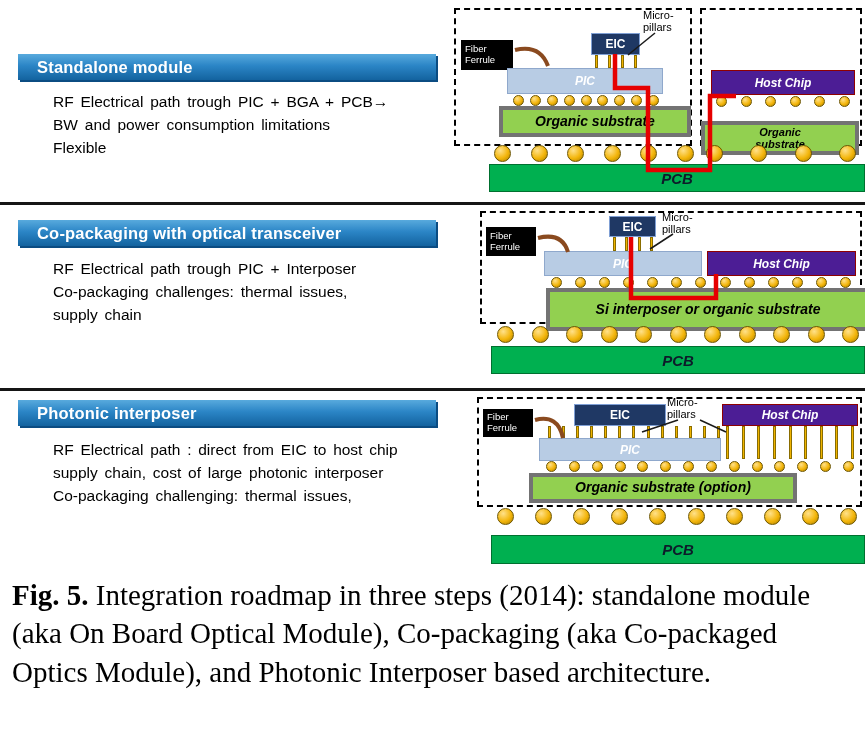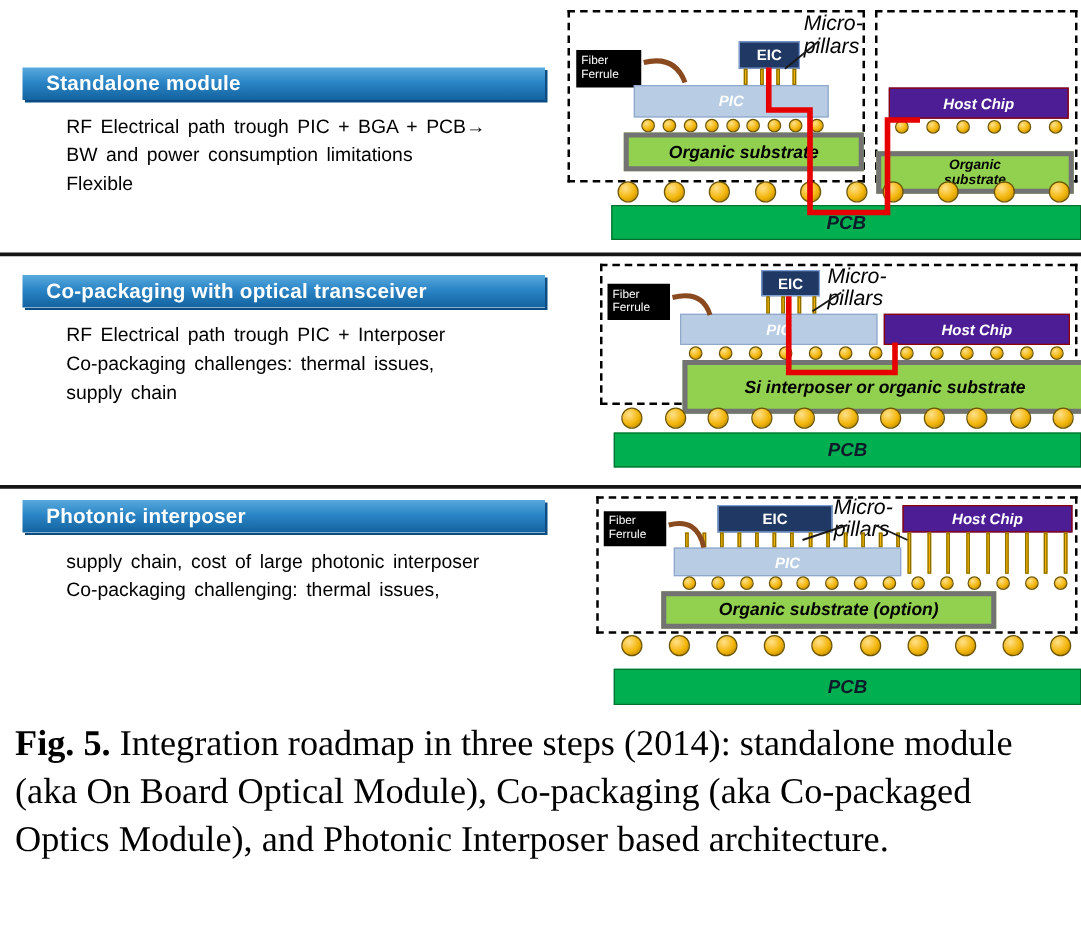--- a/index.html
+++ b/index.html
@@ -25,21 +25,21 @@
              text-align:center;line-height:1.1;box-sizing:border-box;}
   .pcb{position:absolute;background:#00b050;border:1px solid #00702f;display:flex;align-items:center;
        justify-content:center;color:#0d1b2a;font-weight:bold;font-style:italic;font-size:15px;box-sizing:border-box;}
   .balls{position:absolute;display:flex;justify-content:space-between;}
   .balls i{display:block;border-radius:50%;box-sizing:border-box;border:1px solid #6e5600;
            background:radial-gradient(circle at 35% 30%,#ffe18a 0%,#f3b50a 55%,#a57b00 100%);}
   .b17 i{width:17px;height:17px;}
   .b11 i{width:11px;height:11px;}
   .pillars{position:absolute;display:flex;justify-content:space-between;align-items:stretch;}
   .pillars i{display:block;width:3px;background:#f0b400;border:1px solid #8a6d00;box-sizing:border-box;}
-  .mplabel{position:absolute;font-size:17px;font-style:italic;line-height:1.05;white-space:pre-line;}
+  .mplabel{position:absolute;font-size:11px;line-height:1.05;white-space:pre-line;}
   .caption{position:absolute;left:12px;top:576px;width:846px;font-family:"Liberation Serif",serif;
            font-size:29px;line-height:1.32;color:#000;}
   .caption b{font-weight:bold;}
   .overlay{position:absolute;left:0;top:0;pointer-events:none;}
 </style>
 </head>
 <body>
 
 <div class="page">
 
@@ -162,20 +162,21 @@
       <i></i>
       <i></i>
       <i></i>
     </div>
   <div class="pcb" style="left:491px;top:346px;width:374px;height:28px">PCB</div>
 
   <div class="hdr" style="left:18px;top:400px;width:418px;height:26px">
     <span>Photonic interposer</span>
   </div>
   <div class="bodytxt" style="left:18px;top:438px;width:445px">
+    <div>RF Electrical path : direct from EIC to host chip</div>
     <div>supply chain, cost of large photonic interposer</div>
     <div>Co-packaging challenging: thermal issues,</div>
   </div>
 
   <div class="dashed" style="left:477px;top:397px;width:385px;height:110px"></div>
   <div class="chip ferrule prelines" style="left:483px;top:409px;width:50px;height:28px">Fiber
 Ferrule</div>
   <div class="chip eic" style="left:574px;top:404px;width:92px;height:22px">EIC</div>
   <div class="mplabel" style="left:667px;top:397px">Micro-
 pillars</div>

